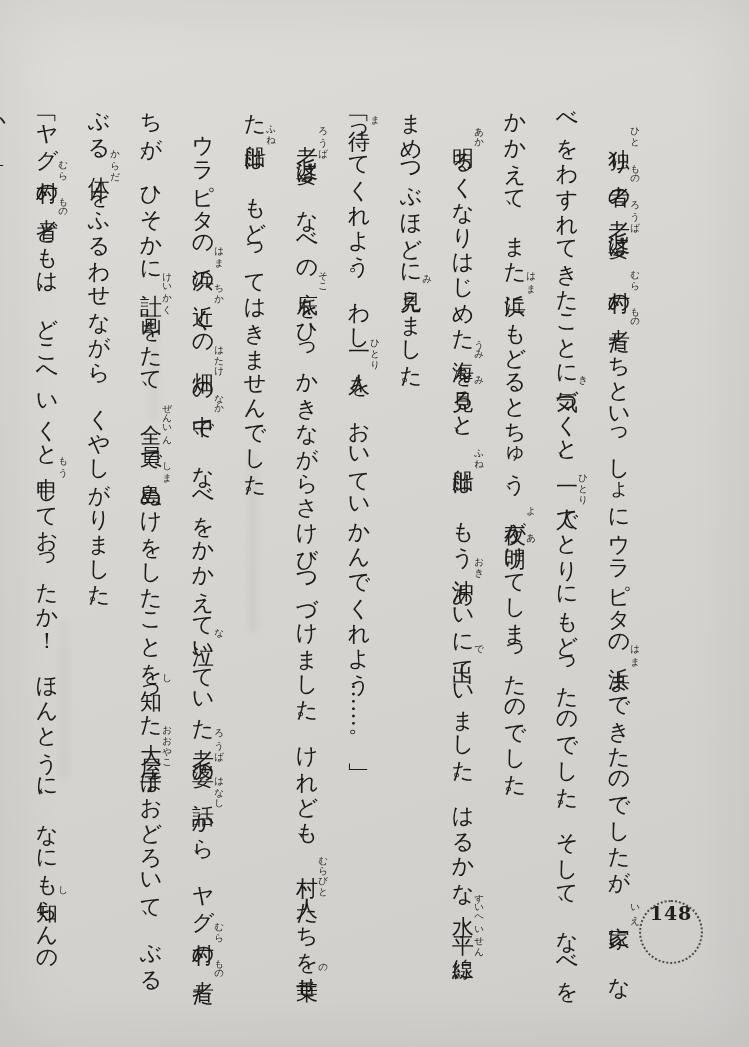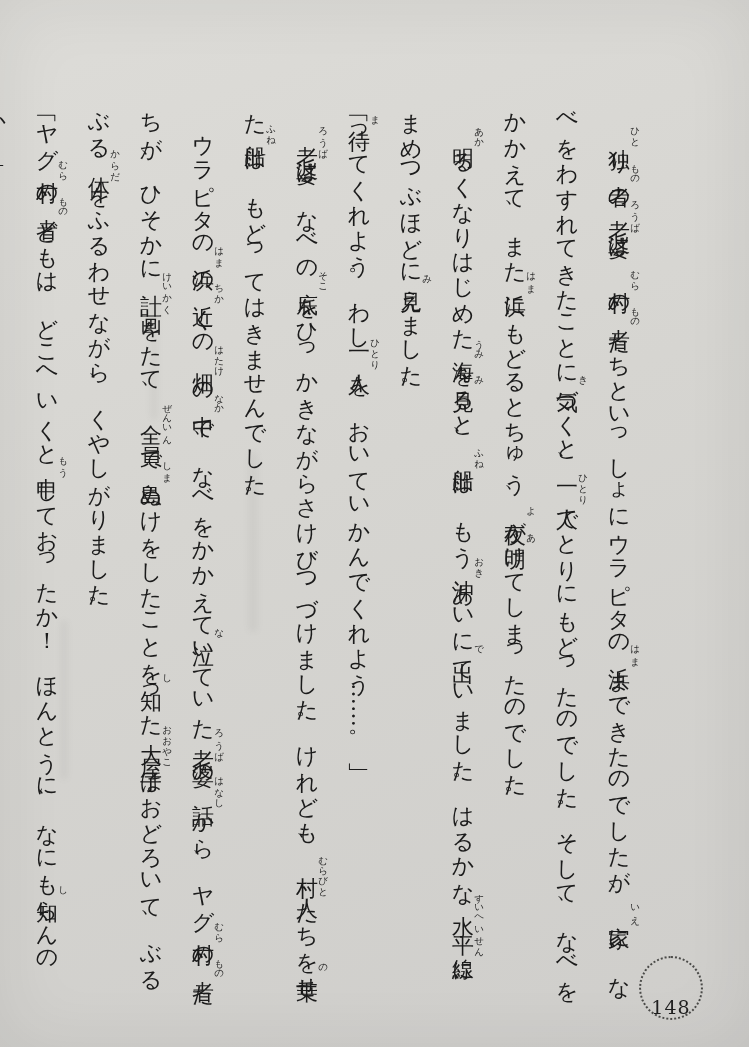--- a/index.html
+++ b/index.html
@@ -39,29 +39,30 @@
   }
   ruby rt {
     font-size: 9.5px;
     letter-spacing: 0;
     color: #262626;
     font-family: "DejaVu Serif", "Liberation Serif", serif;
   }
   .page-number-circle {
     position: absolute;
     left: 639px;
-    top: 956px;
+    top: 900px;
     width: 64px;
     height: 64px;
     border: 2.5px dotted #4a4a48;
     border-radius: 50%;
     display: flex;
-    align-items: flex-end;
+    align-items: flex-start;
     justify-content: center;
     box-sizing: border-box;
+    font-weight: bold;
   }
   .page-number {
     font-size: 19px;
     color: #1f1f1f;
     letter-spacing: 1px;
     font-family: "DejaVu Serif", "Liberation Serif", serif;
   }
   .bleed {
     position: absolute;
     background: #4c4c4a;

